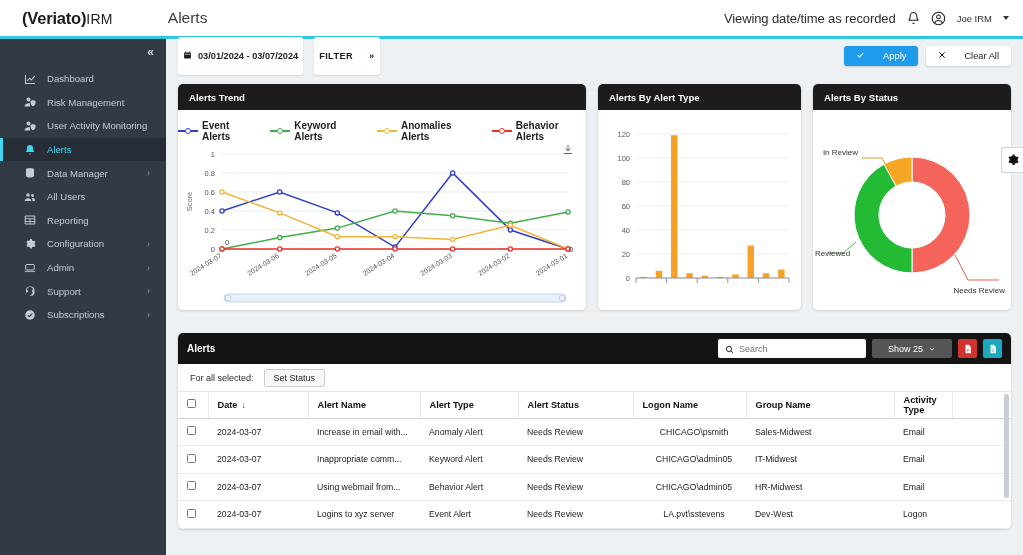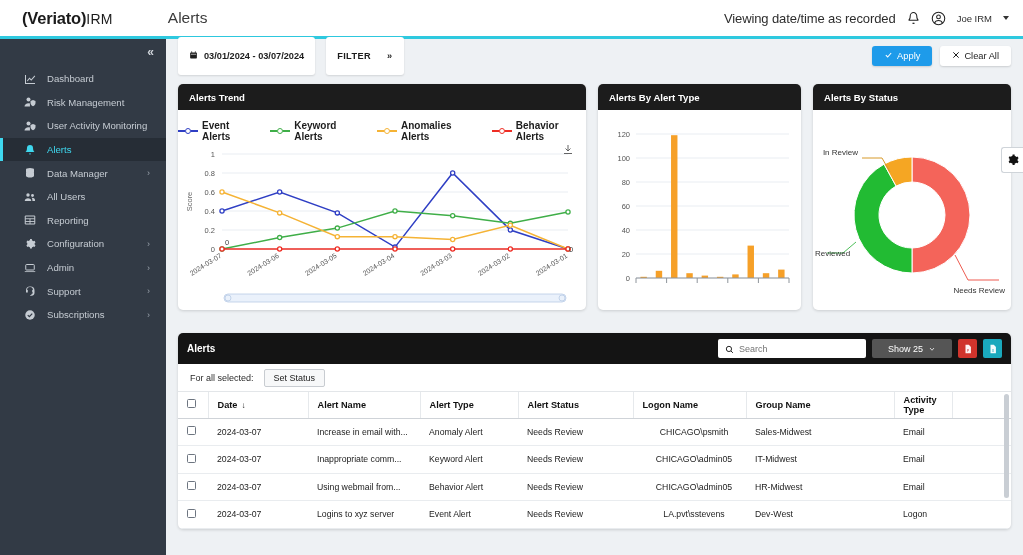--- a/index.html
+++ b/index.html
@@ -43,27 +43,27 @@
   .nav-ico { width:16px; display:inline-flex; justify-content:flex-start; margin-right:7px; }
   .nav-label { white-space:nowrap; }
   .nav-arrow { margin-left:auto; margin-right:16px; font-size:9px; color:#9aa3ad; }
 
   
   .content { position:absolute; top:39px; left:166px; width:857px; height:516px; background:#eef1f4; }
 
   .filterbar { height:33px; display:flex; align-items:center; padding:0 12px; }
   .chip {
     height:38px; background:#fff; border-radius:3px; display:flex; align-items:center;
-    padding:0 11px; font-size:9.2px; font-weight:bold; color:#1d1d1d; gap:6px;
+    padding:0 5px; font-size:9.2px; font-weight:bold; color:#1d1d1d; gap:6px;
     box-shadow:0 1px 2px rgba(0,0,0,.12); cursor:pointer;
   }
   .chip.filter { margin-left:11px; gap:16px; letter-spacing:.4px; }
   .btns { margin-left:auto; display:flex; gap:8px; }
   .btn {
-    height:20px; border-radius:3px; display:flex; align-items:center; gap:4px;
+    height:20px; border-radius:3px; display:flex; align-items:center; gap:18px;
     padding:0 12px; font-size:9.3px; cursor:pointer; box-shadow:0 1px 2px rgba(0,0,0,.15);
   }
   .btn-apply { background:#1e9bea; color:#fff; }
   .btn-clear { background:#fff; color:#1d1d1d; }
 
   
   .cards { display:flex; gap:12px; padding:12px 12px;align-items:center; }
   .card { background:#fff; border-radius:5px; box-shadow:0 1px 3px rgba(0,0,0,.15); overflow:hidden; }
   .card-hd {
     height:26px; background:#1c1c1c; color:#fff; display:flex; align-items:center;

